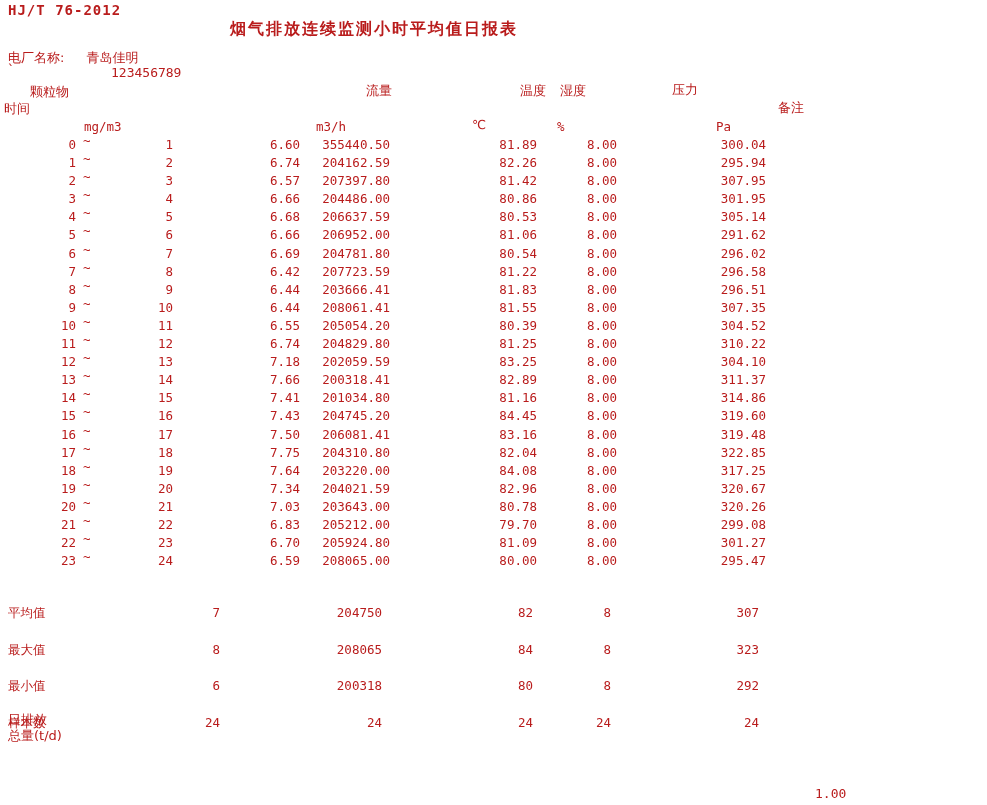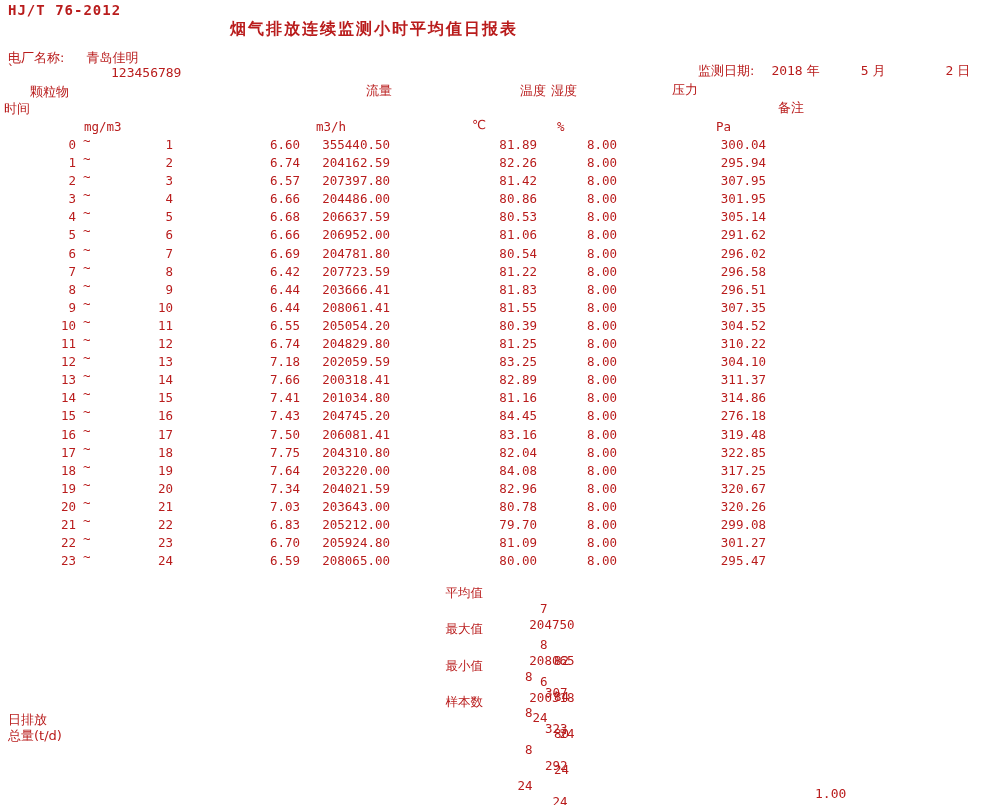--- a/index.html
+++ b/index.html
@@ -35,21 +35,21 @@
   .date-line { left: 698px; top: 62px; }
   .date-line .d-year  { margin-left: 17px; }
   .date-line .d-month { margin-left: 41px; }
   .date-line .d-day   { margin-left: 60px; }
   .date-line .suffix  { margin-left: 4px; }
   .date-line .num { font-family: "DejaVu Sans Mono", monospace; }
 
   .col-particulate { left: 30px;  top: 83px; text-align: right; }
   .col-flow        { left: 366px; top: 82px; }
   .col-temp-hum    { left: 520px; top: 82px; }
-  .col-temp-hum .hum-lbl { margin-left: 5px; }
+  .col-temp-hum .hum-lbl { margin-left: 14px; }
   .col-pressure    { left: 672px; top: 81px; }
   .col-time        { left: 4px;   top: 100px; }
   .col-remark      { left: 778px; top: 99px; }
 
   .unit { font-family: "DejaVu Sans Mono", monospace; font-size: 12.5px; }
   .unit-pm   { left: 84px;  top: 119px; }
   .unit-flow { left: 316px; top: 119px; }
   .unit-temp { left: 472px; top: 117px; font-family: "DejaVu Sans", sans-serif; }
   .unit-hum  { left: 557px; top: 119px; }
   .unit-pres { left: 716px; top: 119px; }
@@ -65,21 +65,21 @@
   .c-start { width: 76px; }
   .c-tilde { width: 20px; text-align: left !important; padding-left: 7px; position: relative; top: -4px; }
   .c-end   { width: 77px; }
   .c-pm    { width: 127px; }
   .c-flow  { width: 90px; }
   .c-temp  { width: 147px; }
   .c-hum   { width: 80px; }
   .c-pres  { width: 149px; }
 
   .summary-rows { position: absolute; left: 0; top: 585px; width: 987px; }
-  .srow { display: flex; height: 36.4px; align-items: center; flex-direction: column; }
+  .srow { display: flex; height: 36.4px; align-items: flex-end; }
   .srow .cell {
     display: block; text-align: right;
     font-family: "DejaVu Sans Mono", monospace;
     font-size: 12.5px; line-height: 16px;
     white-space: nowrap;
   }
   .s-label { width: 112px; text-align: left !important; padding-left: 8px;
              font-family: "DejaVu Sans", sans-serif; font-size: 13px; }
   .s-pm    { width: 108px; }
   .s-flow  { width: 162px; }
@@ -101,23 +101,20 @@
 
   <div class="abs report-title">烟气排放连续监测小时平均值日报表</div>
 
   <div class="abs plant-line">
     <span class="lbl">电厂名称:</span>
     <span>青岛佳明</span>
   </div>
   <span class="abs stray-tick">`</span>
   <span class="abs plant-code">123456789</span>
 
-  <div class="abs date-line">
-    <span>监测日期:</span><span class="num d-year">2018</span><span class="suffix">年</span><span class="num d-month">5</span><span class="suffix">月</span><span class="num d-day">2</span><span class="suffix">日</span>
-  </div>
 
   <span class="abs col-particulate">颗粒物</span>
   <span class="abs col-flow">流量</span>
   <span class="abs col-temp-hum">
     <span>温度</span><span class="hum-lbl">湿度</span>
   </span>
   <span class="abs col-pressure">压力</span>
   <span class="abs col-time">时间</span>
   <span class="abs col-remark">备注</span>
 
@@ -279,21 +276,21 @@
       <span class="cell c-pres">314.86</span>
     </div>
       <div class="hrow">
       <span class="cell c-start">15</span>
       <span class="cell c-tilde">~</span>
       <span class="cell c-end">16</span>
       <span class="cell c-pm">7.43</span>
       <span class="cell c-flow">204745.20</span>
       <span class="cell c-temp">84.45</span>
       <span class="cell c-hum">8.00</span>
-      <span class="cell c-pres">276.18</span>
+      <span class="cell c-pres">319.60</span>
     </div>
       <div class="hrow">
       <span class="cell c-start">16</span>
       <span class="cell c-tilde">~</span>
       <span class="cell c-end">17</span>
       <span class="cell c-pm">7.50</span>
       <span class="cell c-flow">206081.41</span>
       <span class="cell c-temp">83.16</span>
       <span class="cell c-hum">8.00</span>
       <span class="cell c-pres">319.48</span>

